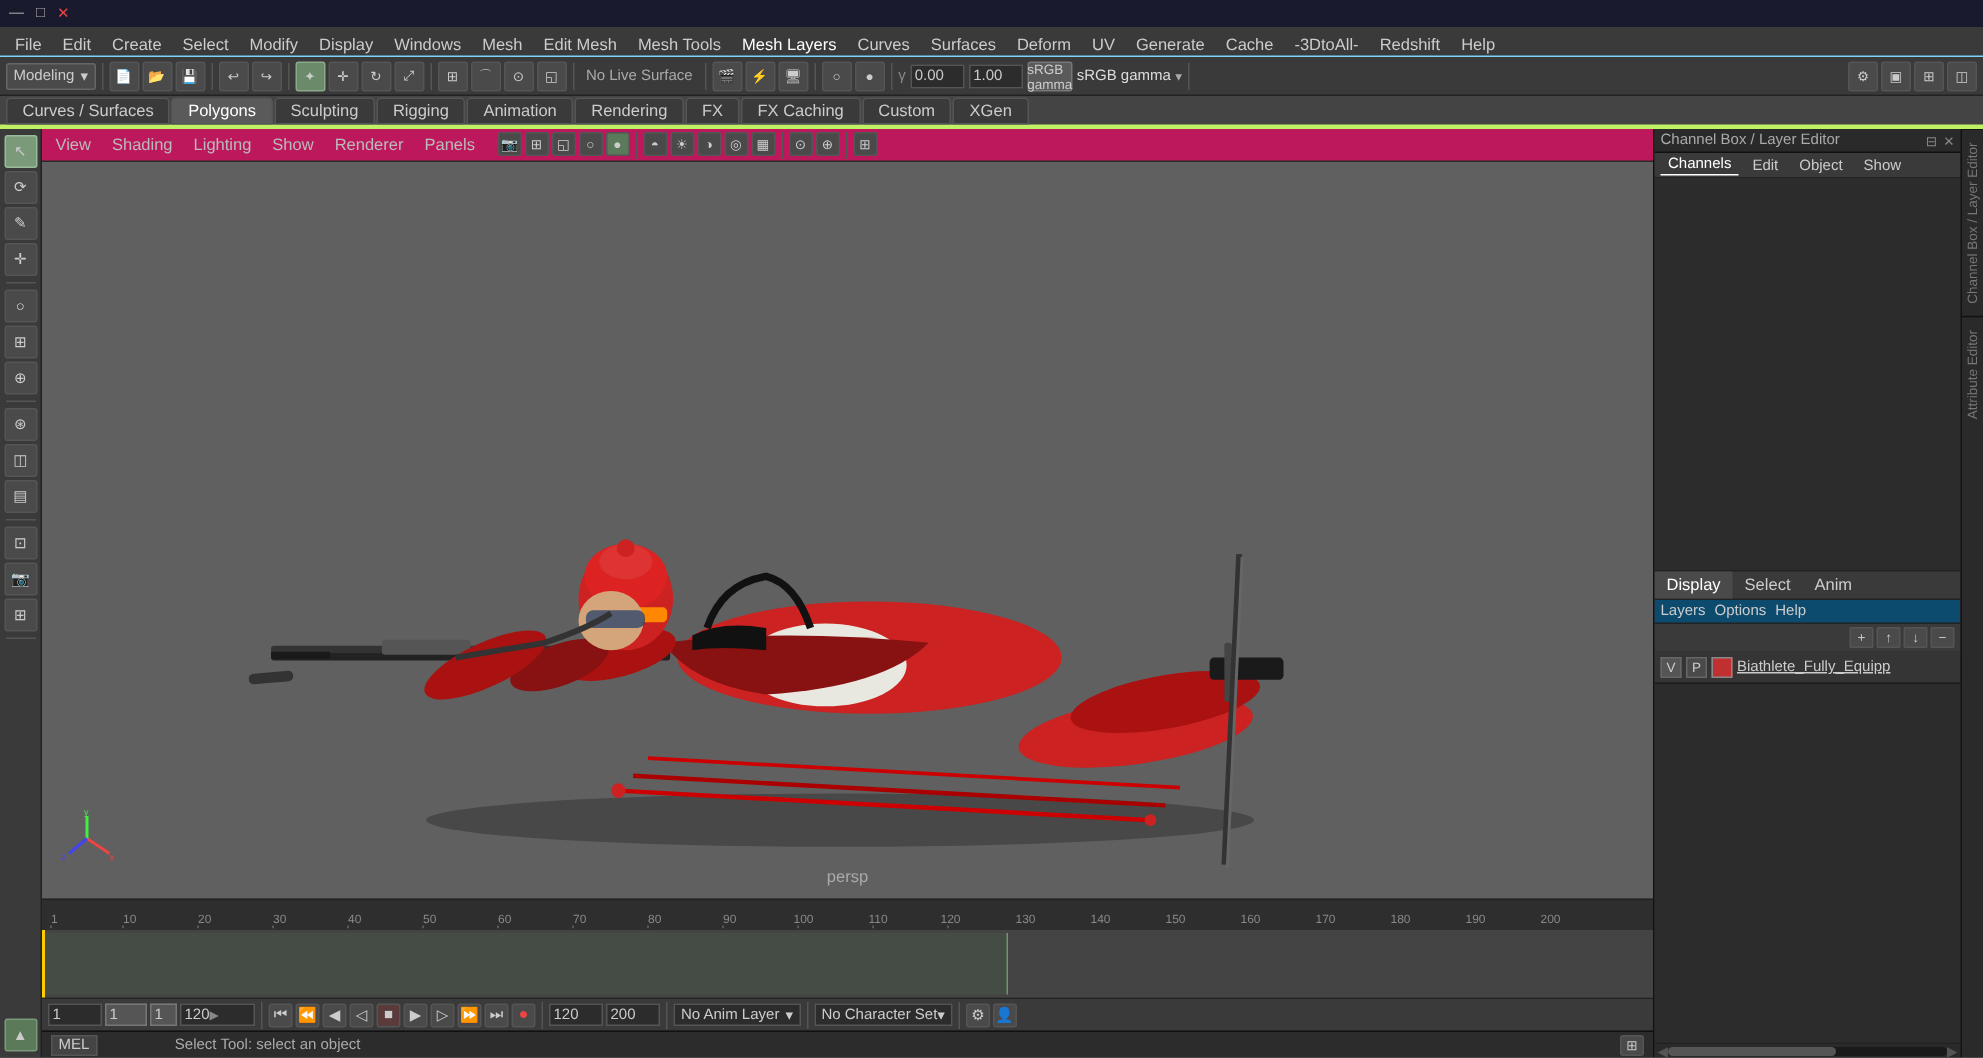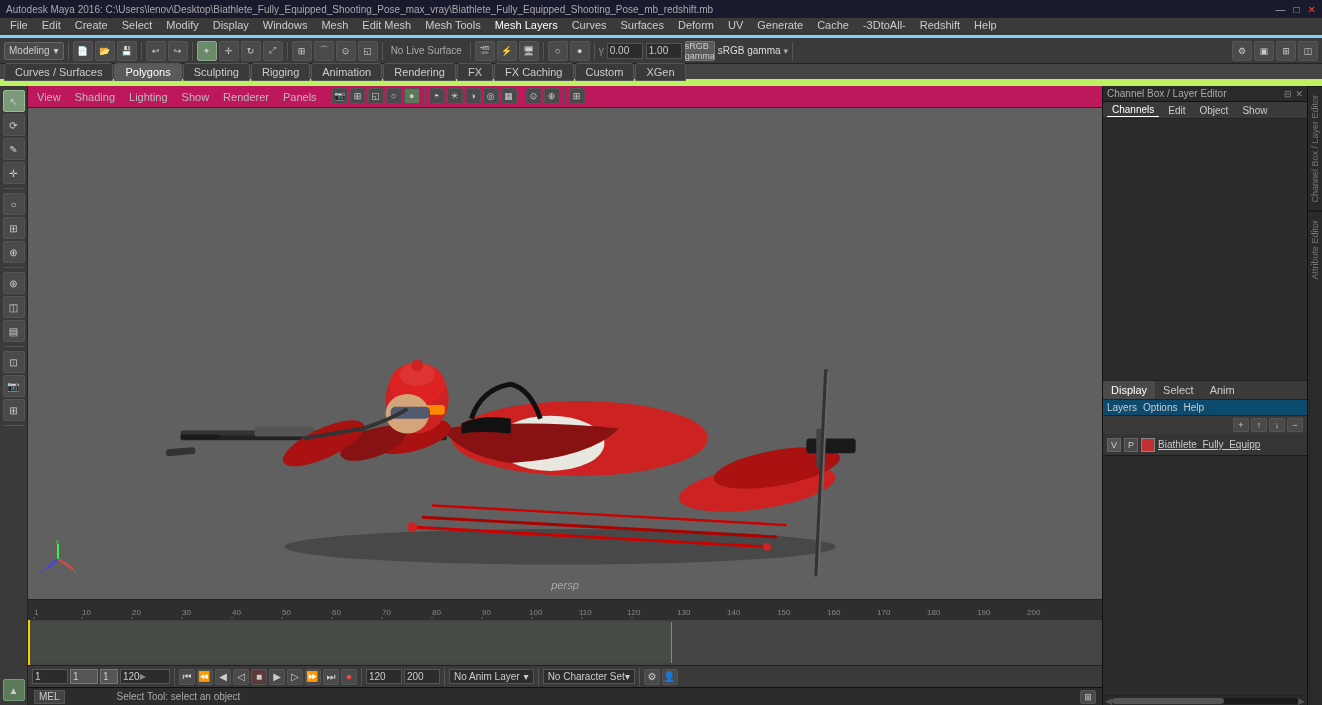--- a/index.html
+++ b/index.html
@@ -28,24 +28,24 @@
     }
     #titlebar-controls { display: flex; gap: 8px; }
     #titlebar-controls span { cursor: pointer; color: #aaa; }
 
     
     #menubar {
       width: 100%;
       height: 20px;
       background: #3a3a3a;
       display: flex;
-      align-items: flex-start;
+      align-items: flex-end;
       padding: 0 4px;
       gap: 2px;
-      border-bottom: 3px solid #7dd3fc;
+      border-bottom: 1px solid #7dd3fc;
     }
     .menu-item {
       padding: 1px 6px;
       color: #ccc;
       font-size: 11px;
       cursor: pointer;
       border-radius: 2px;
     }
 
     
@@ -84,21 +84,21 @@
 
     
     #modetabs {
       width: 100%;
       height: 22px;
       background: #444;
       display: flex;
       align-items: center;
       padding: 0 4px;
       gap: 1px;
-      border-bottom: 7px solid #bef264;
+      border-bottom: 3px solid #bef264;
     }
     .mode-tab {
       padding: 2px 10px;
       background: #3a3a3a;
       border: 1px solid #555;
       border-radius: 3px 3px 0 0;
       color: #ccc;
       font-size: 11px;
       cursor: pointer;
     }
@@ -128,21 +128,20 @@
     }
     .lt-btn.active { background: #7a9a7a; border-color: #9aba9a; }
     .lt-sep { width: 20px; height: 1px; background: #555; margin: 2px 0; }
     #viewport-label {
       position: absolute;
       bottom: 8px;
       left: 50%;
       transform: translateX(-50%);
       color: #aaa;
       font-size: 11px;
-      font-style: italic;
     }
     #viewport-axes {
       position: absolute;
       bottom: 20px;
       left: 10px;
       width: 40px;
       height: 40px;
     }
 
     
@@ -484,21 +483,20 @@
       display: flex; align-items: center;
     }
 
   </style>
 </head>
 <body>
 
 <div id="app">
 
   <div id="titlebar">
-    <span style="overflow:hidden;text-overflow:ellipsis;white-space:nowrap;max-width:1200px;">Autodesk Maya 2016: C:\Users\lenov\Desktop\Biathlete_Fully_Equipped_Shooting_Pose_max_vray\Biathlete_Fully_Equipped_Shooting_Pose_mb_redshift.mb</span>
     <div id="titlebar-controls">
       <span>—</span>
       <span>□</span>
       <span style="color:#e44;">✕</span>
     </div>
   </div>
 
   <div id="menubar">
     <div class="menu-item">File</div>
     <div class="menu-item">Edit</div>

